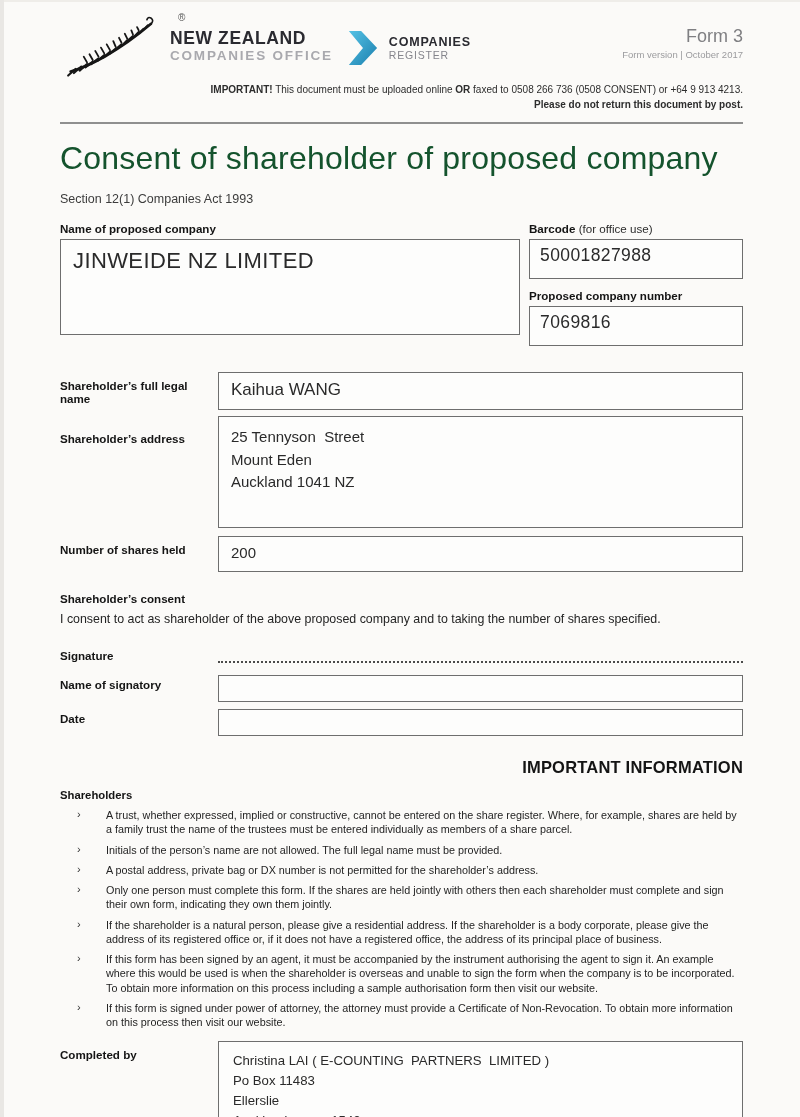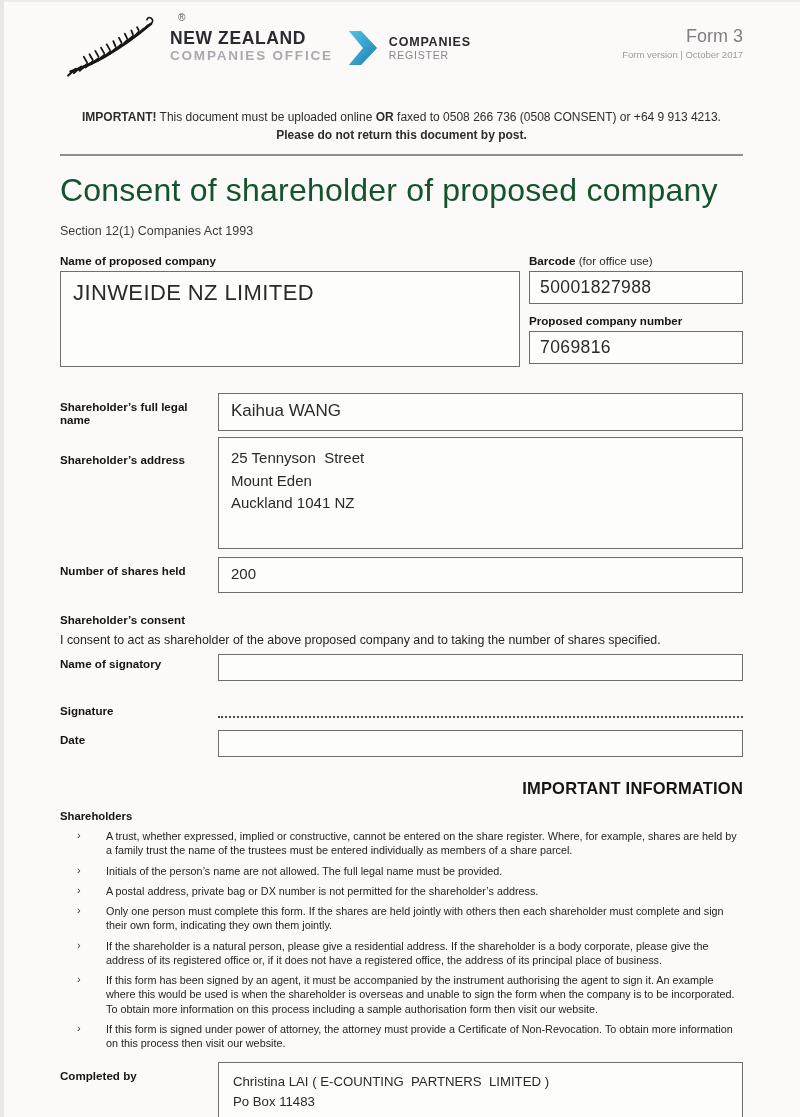--- a/index.html
+++ b/index.html
@@ -22,41 +22,41 @@
   .brand-bottom { font-size: 13.5px; font-weight: bold; color: #a9a9ae; letter-spacing: 1.8px; }
   .chevron { margin: 4px 10px 0 14px; display: block; }
   .register { line-height: 1.15; margin-top: 4px; }
   .register-top { font-size: 12.5px; font-weight: bold; color: #2a2a30; letter-spacing: 0.8px; }
   .register-bottom { font-size: 10.5px; color: #85858c; letter-spacing: 0.8px; }
   .form-meta { text-align: right; padding-top: 12px; }
   .form-number { font-size: 18px; color: #7f7f82; }
   .form-version { font-size: 9.5px; color: #9b9b9e; margin-top: 2px; }
 
   
-  .notice { text-align: center; margin-top: 32px; font-size: 12px; color: #2d2d2d; }
+  .notice { text-align: right; margin-top: 6px; font-size: 10px; color: #2d2d2d; }
   .notice-line2 { margin-top: 4px; font-weight: bold; }
   .b { font-weight: bold; }
 
   .rule { border: none; height: 2px; background: #8f8f8f; margin: 12px 0 0 0; }
 
   
   .title { font-size: 32px; font-weight: normal; color: #14532d; margin: 16px 0 15px 0; letter-spacing: 0.2px; }
   .subtitle { font-size: 12.5px; color: #3c3c3c; margin-top: 5px; }
 
   
   .field-label { font-size: 11.6px; font-weight: bold; color: #141414; }
   .label-suffix { font-weight: normal; color: #2c2c2c; }
   .box { border: 1px solid #6e6e6e; background: #fdfdfc; box-sizing: border-box; }
 
   .top-grid { display: flex; margin-top: 16px; gap: 9px; }
   .col-left { width: 460px; flex: none; }
   .col-right { flex: 1; }
   .company-box { height: 96px; margin-top: 4px; padding: 8px 12px; }
   .val-xl { font-size: 22px; color: #2a2a2a; letter-spacing: 0.4px; }
-  .h36 { height: 33px; margin-top: 4px; padding: 5px 10px; }
+  .h36 { height: 40px; margin-top: 4px; padding: 5px 10px; }
   .val-lg { font-size: 17.5px; color: #2a2a2a; letter-spacing: 0.4px; }
   .mt10 { margin-top: 10px; }
 
   .frow { display: flex; }
   .lcol { width: 158px; flex: none; padding-top: 7px; }
   .fbox { flex: 1; }
   .name-row { margin-top: 26px; }
   .name-box { height: 38px; padding: 7px 12px; }
   .val-md { font-size: 17px; color: #2a2a2a; }
   .addr-row { margin-top: 6px; }
@@ -205,30 +205,30 @@
     <div class="fbox box shares-box">
       <span class="val-sm">200</span>
     </div>
   </div>
 
   <div class="consent">
     <div class="field-label">Shareholder’s consent</div>
     <div class="consent-text">I consent to act as shareholder of the above proposed company and to taking the  number  of shares specified.</div>
   </div>
 
+  <div class="frow sig-row">
+    <div class="lcol field-label">Signature</div>
+    <div class="sig-line"></div>
+  </div>
+
   <div class="frow small-row">
     <div class="lcol field-label">Name of signatory</div>
     <div class="fbox box small-box">
       <span class="val-sm"></span>
     </div>
-  </div>
-
-  <div class="frow sig-row">
-    <div class="lcol field-label">Signature</div>
-    <div class="sig-line"></div>
   </div>
 
   <div class="frow small-row">
     <div class="lcol field-label">Date</div>
     <div class="fbox box small-box">
       <span class="val-sm"></span>
     </div>
   </div>
 
   <div class="imp-heading">IMPORTANT INFORMATION</div>

